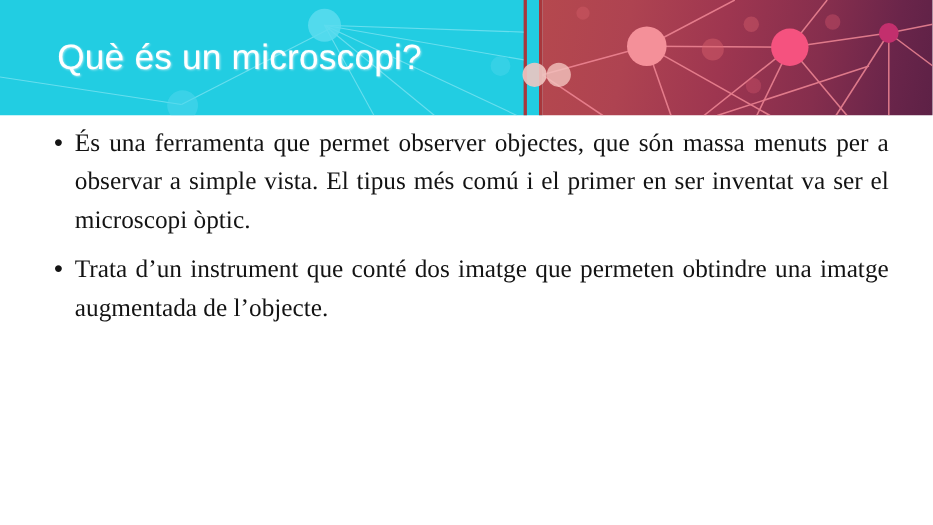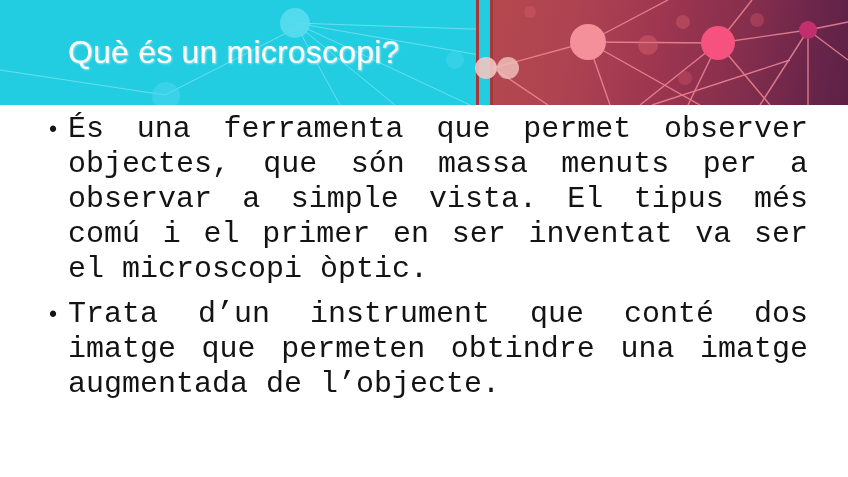--- a/index.html
+++ b/index.html
@@ -78,21 +78,20 @@
     width: 420px;
     height: 50px;
     color: #ffffff;
     font-family: "Liberation Sans", sans-serif;
     font-size: 32px;
     font-weight: 400;
     line-height: 48px;
     letter-spacing: 0.2px;
     white-space: nowrap;
     text-shadow: 1px 1px 2px rgba(255,255,255,0.55), 0 0 1px rgba(120,220,235,0.6);
-    margin-left: 16px;
   }
 
   
   .body-block {
     position: absolute;
     left: 40px;
     top: 112px;
     width: 768px;
   }
   .bullet-row {
@@ -106,22 +105,22 @@
     color: #141414;
     font-size: 23px;
     line-height: 35px;
     text-align: left;
     padding-left: 9px;
     box-sizing: border-box;
   }
   .bullet-text {
     flex: 1 1 auto;
     color: #131313;
-    font-family: Liberation Mono, monospace;
-    font-size: 30px;
+    font-family: Liberation Serif, serif;
+    font-size: 23px;
     line-height: 35px;
     text-align: justify;
     text-justify: inter-word;
     hyphens: none;
   }
 </style>
 </head>
 <body>
 
 <div class="slide">

